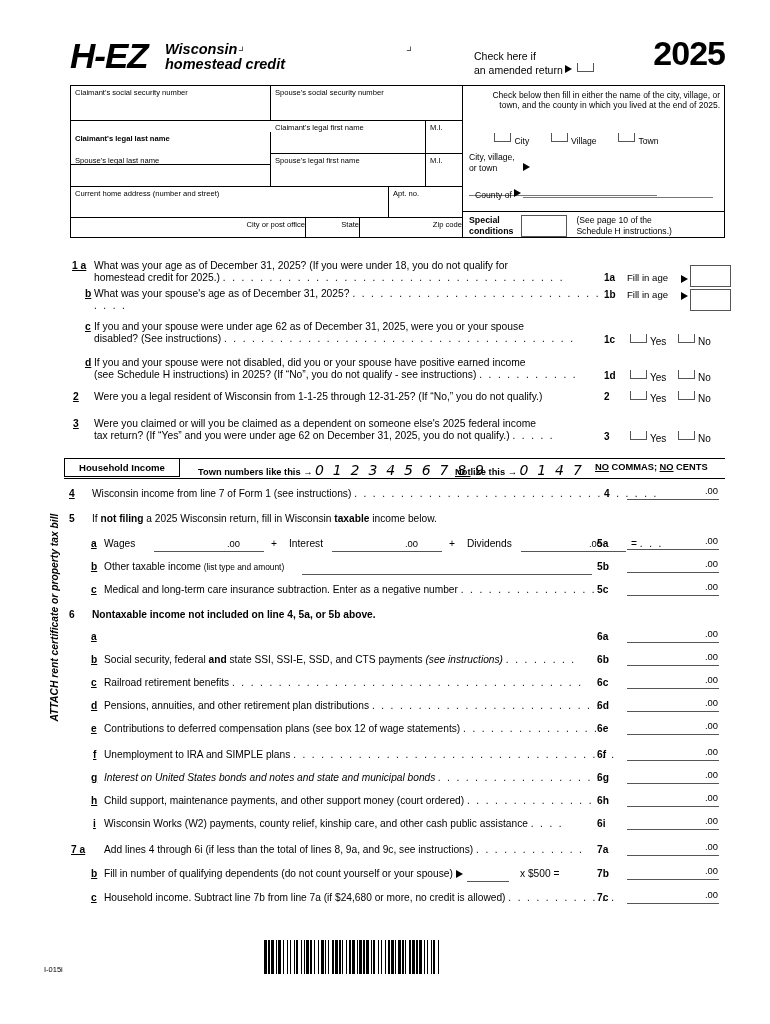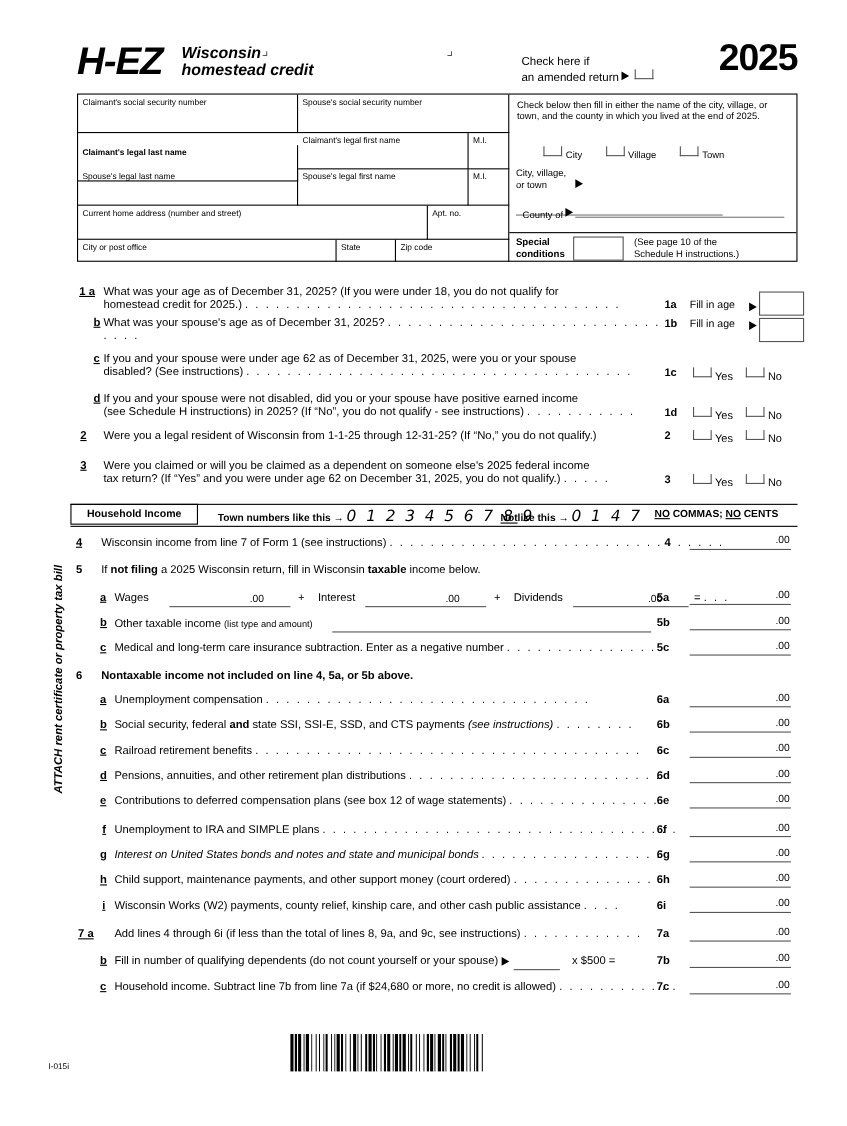--- a/index.html
+++ b/index.html
@@ -24,21 +24,21 @@
           border-top:4.5px solid transparent;border-bottom:4.5px solid transparent;
           vertical-align:1px;margin:0 2px;}
 
   
   .grid{position:absolute;left:70px;top:85px;width:655px;height:153px;
         border:1.2px solid #000;box-sizing:border-box;}
   .cell{position:absolute;box-sizing:border-box;border-right:1.1px solid #000;
         border-bottom:1.1px solid #000;padding:2px 0 0 4px;}
   .cell .lbl{font-size:7.6px;line-height:9px;white-space:nowrap;}
   .nob{border-right:none;}
-  .nbb{border-bottom:none;}
+  .nbb{border-bottom:none;text-align:right;}
   .rbox{position:absolute;box-sizing:border-box;padding:3px 5px 0 6px;
         font-size:8.6px;line-height:10.5px;}
 
   
   .q{position:absolute;font-size:10.3px;line-height:12.2px;}
   .qn{position:absolute;font-size:10.3px;font-weight:bold;text-decoration:underline;}
   .dots{letter-spacing:1.9px;font-size:10px;}
   .rref{position:absolute;font-size:10px;font-weight:bold;}
   .agebox{position:absolute;width:41px;height:22px;border:1.4px solid #555;
           box-sizing:border-box;background:#fff;}
@@ -331,24 +331,20 @@
     </div>
   </div>
 
   <div class="row" style="top:609px;">
     <div class="rnum" style="left:5px;">6</div>
     <div class="rl b" style="left:28px;">Nontaxable income not included on line 4, 5a, or 5b above.</div>
   </div>
 
   <div class="row" style="top:631px;">
     <div class="rlet" style="left:27px;">a</div>
-    <div class="rl" style="left:40px;">
-      <span>Unemployment compensation</span>
-      <span class="dots">. . . . . . . . . . . . . . . . . . . . . . . . . . . . . . . .</span>
-    </div>
     <div class="rnum" style="left:533px;">6a</div>
     <div class="amt" style="left:563px;top:-2px;">
       <span class="c">.00</span>
     </div>
   </div>
 
   <div class="row" style="top:654px;">
     <div class="rlet" style="left:27px;">b</div>
     <div class="rl" style="left:40px;">
       <span>Social security, federal </span><span class="b">and</span><span> state SSI, SSI-E, SSD, and CTS payments </span><span class="it">(see instructions)</span>

